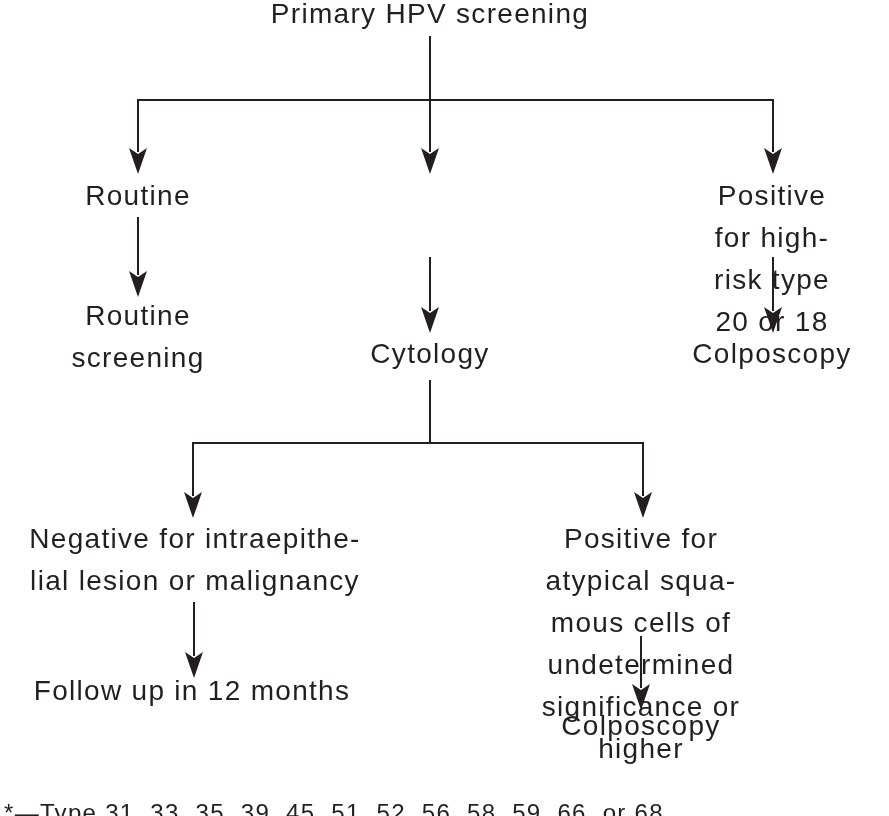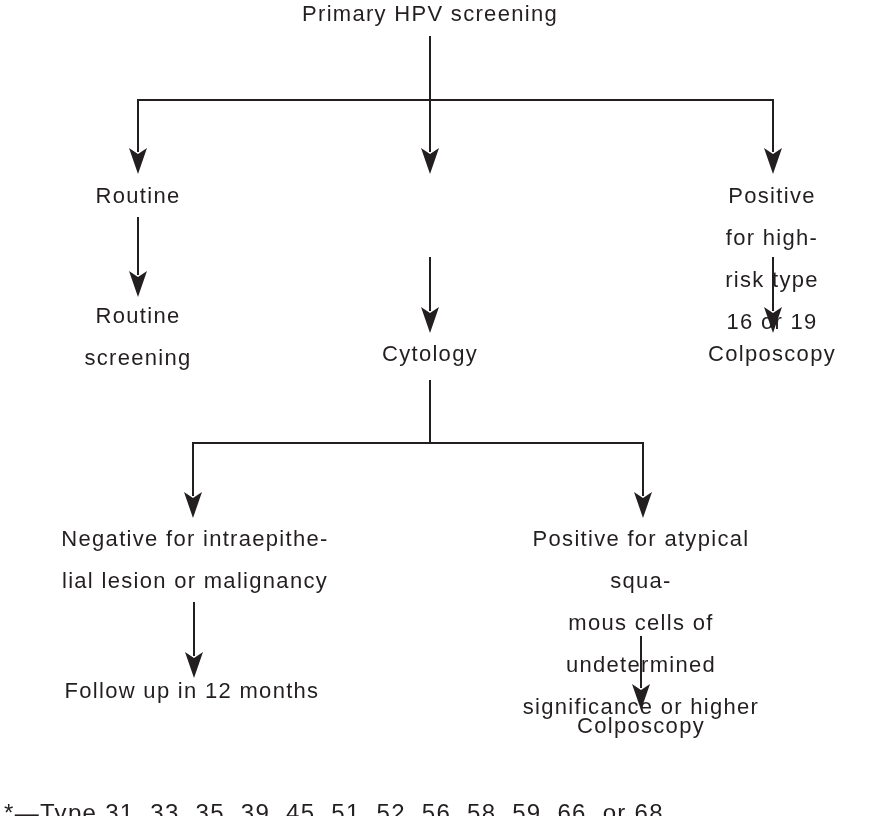--- a/index.html
+++ b/index.html
@@ -26,21 +26,21 @@
   }
   .connectors path.head {
     fill: var(--ink);
     stroke: none;
   }
   .node {
     position: absolute;
     transform: translateX(-50%);
     text-align: center;
     white-space: pre-line;
-    font-size: 22px;
+    font-size: 28px;
     line-height: 42px;
     letter-spacing: 1.3px;
     color: var(--ink);
   }
   .node.title {
     line-height: 28px;
   }
   .footnote {
     position: absolute;
     left: 4px;
@@ -122,21 +122,21 @@
       <path class="head" d="M632,684 L641,690 L650,684 L641,710 Z"></path>
     </g>
   </svg>
 
   <div class="node title" style="left:430px; top:0px;">Primary HPV screening</div>
 
   <div class="node" style="left:138px; top:175px;">Routine</div>
 
 
   <div class="node" style="left:772px; top:175px;">Positive for high-
-risk type 16 or 19</div>
+risk type 20 or 18</div>
 
   <div class="node" style="left:138px; top:295px;">Routine
 screening</div>
 
   <div class="node" style="left:430px; top:333px;">Cytology</div>
 
   <div class="node" style="left:772px; top:333px;">Colposcopy</div>
 
   <div class="node" style="left:195px; top:518px;">Negative for intraepithe-
 lial lesion or malignancy</div>

